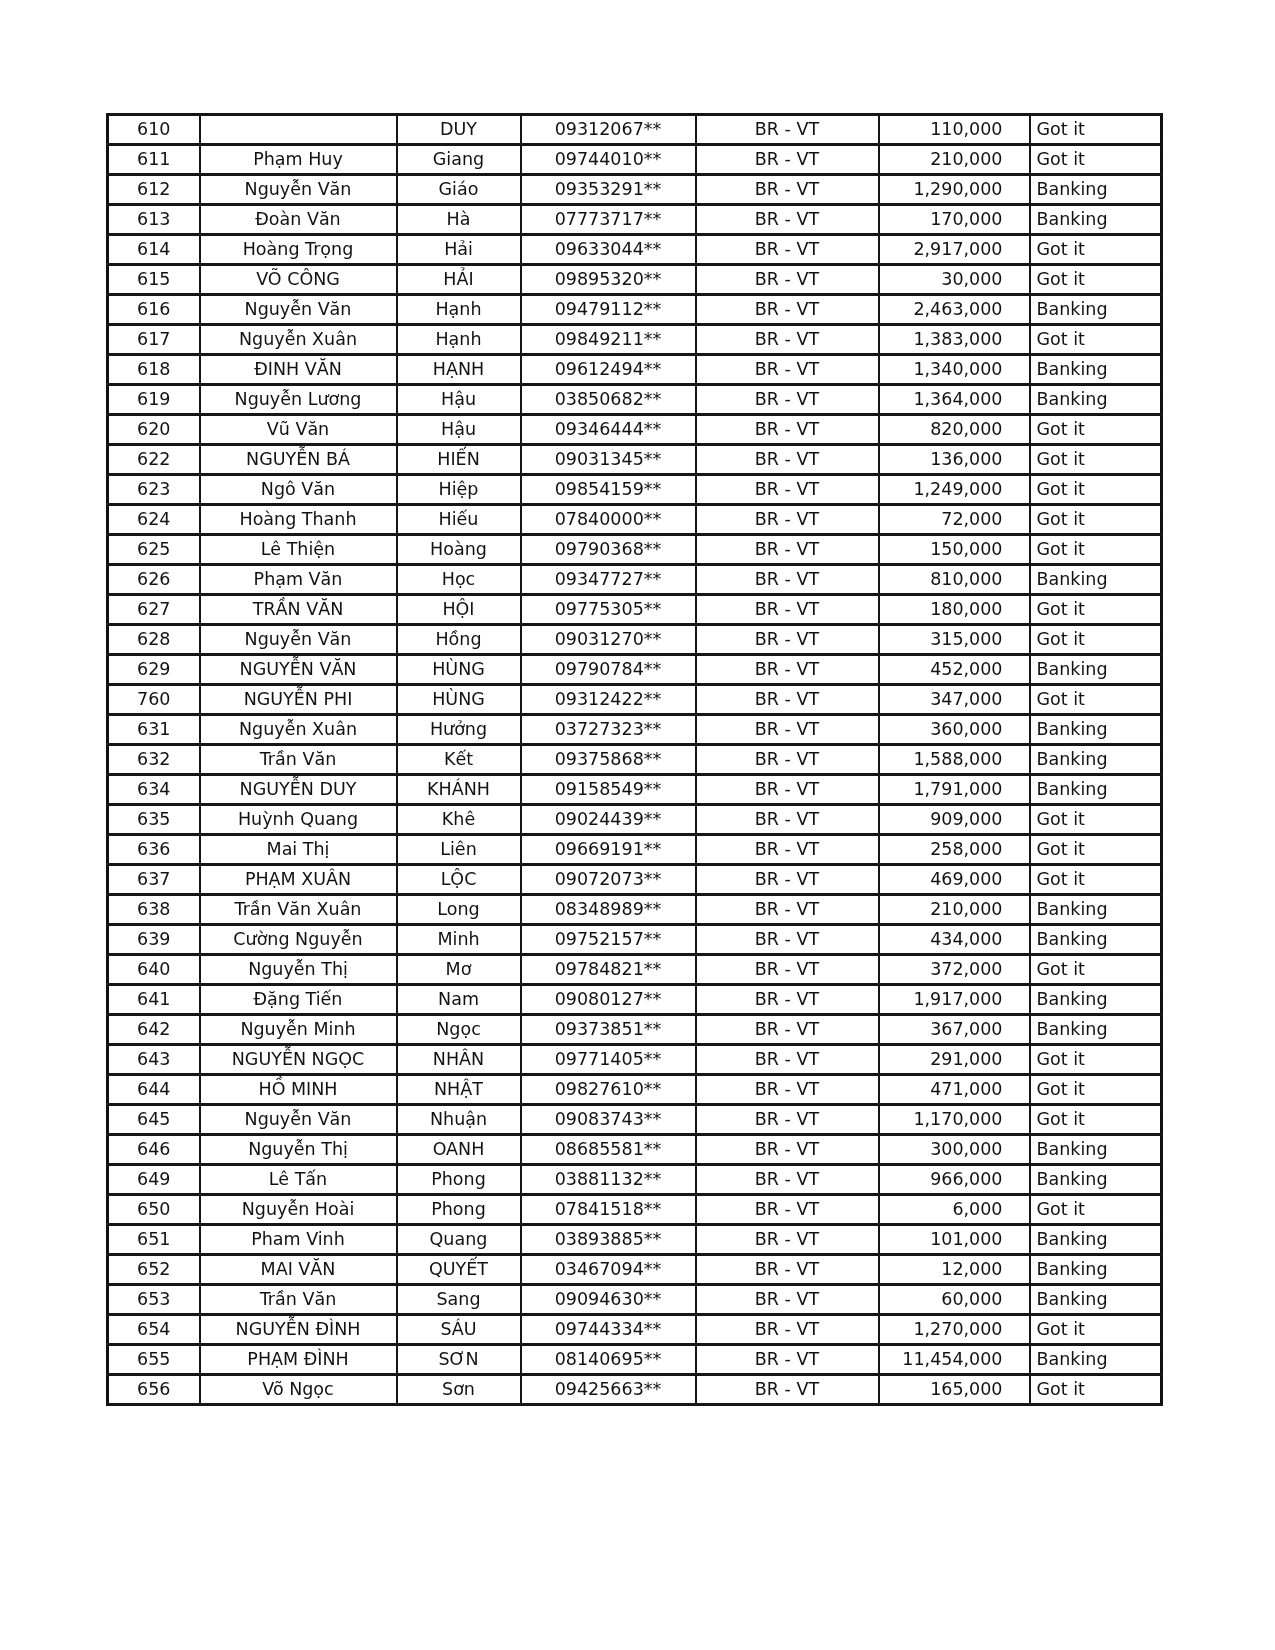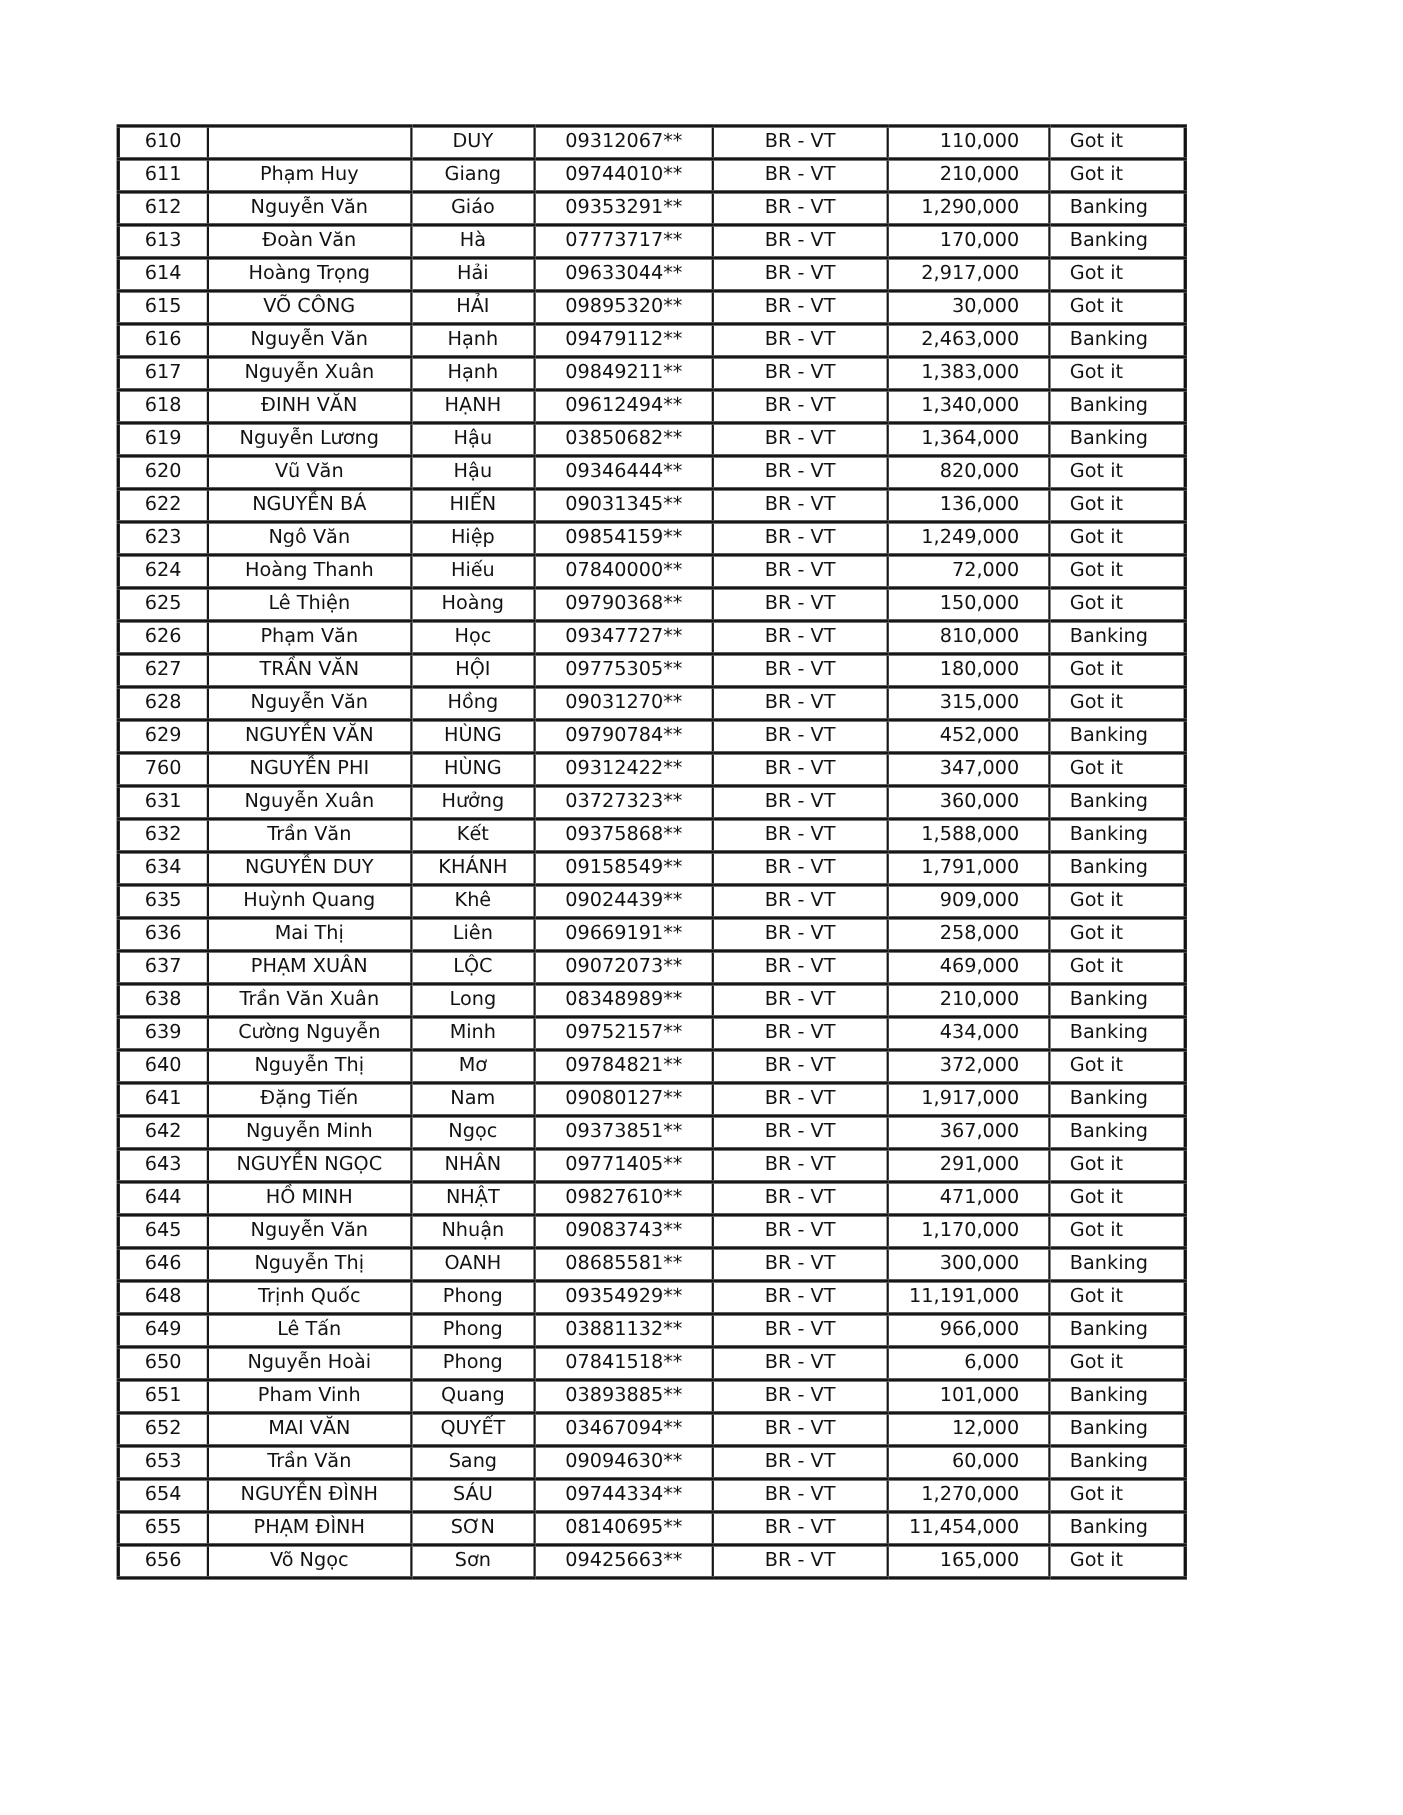--- a/index.html
+++ b/index.html
@@ -2,21 +2,21 @@
 <html><head>
 <meta charset="utf-8">
 <style>
   html, body {
     margin: 0;
     padding: 0;
     background: #ffffff;
   }
   .page {
     position: relative;
-    width: 1079px;
+    width: 1275px;
     height: 1650px;
     background: #ffffff;
     font-family: "DejaVu Sans", "Liberation Sans", sans-serif;
     color: #121212;
     overflow: hidden;
   }
   table.roster {
     position: absolute;
     left: 106px;
     top: 113px;
@@ -43,21 +43,21 @@
     padding: 0 4px;
     white-space: nowrap;
     overflow: hidden;
   }
   table.roster td.align-right {
     text-align: right;
     padding-right: 26px;
   }
   table.roster td.align-left {
     text-align: left;
-    padding-left: 18px;
+    padding-left: 6px;
   }
   table.roster td.align-center {
     text-align: center;
   }
 </style>
 </head>
 <body>
 
 <div class="page">
   <table class="roster">
@@ -380,29 +380,20 @@
         <tr>
           <td class="align-center">646</td>
           <td class="align-center">Nguyễn Thị</td>
           <td class="align-center">OANH</td>
           <td class="align-center">08685581**</td>
           <td class="align-center">BR - VT</td>
           <td class="align-right">300,000</td>
           <td class="align-left">Banking</td>
         </tr>
         <tr>
-          <td class="align-center">648</td>
-          <td class="align-center">Trịnh Quốc</td>
-          <td class="align-center">Phong</td>
-          <td class="align-center">09354929**</td>
-          <td class="align-center">BR - VT</td>
-          <td class="align-right">11,191,000</td>
-          <td class="align-left">Got it</td>
-        </tr>
-        <tr>
           <td class="align-center">649</td>
           <td class="align-center">Lê Tấn</td>
           <td class="align-center">Phong</td>
           <td class="align-center">03881132**</td>
           <td class="align-center">BR - VT</td>
           <td class="align-right">966,000</td>
           <td class="align-left">Banking</td>
         </tr>
         <tr>
           <td class="align-center">650</td>

